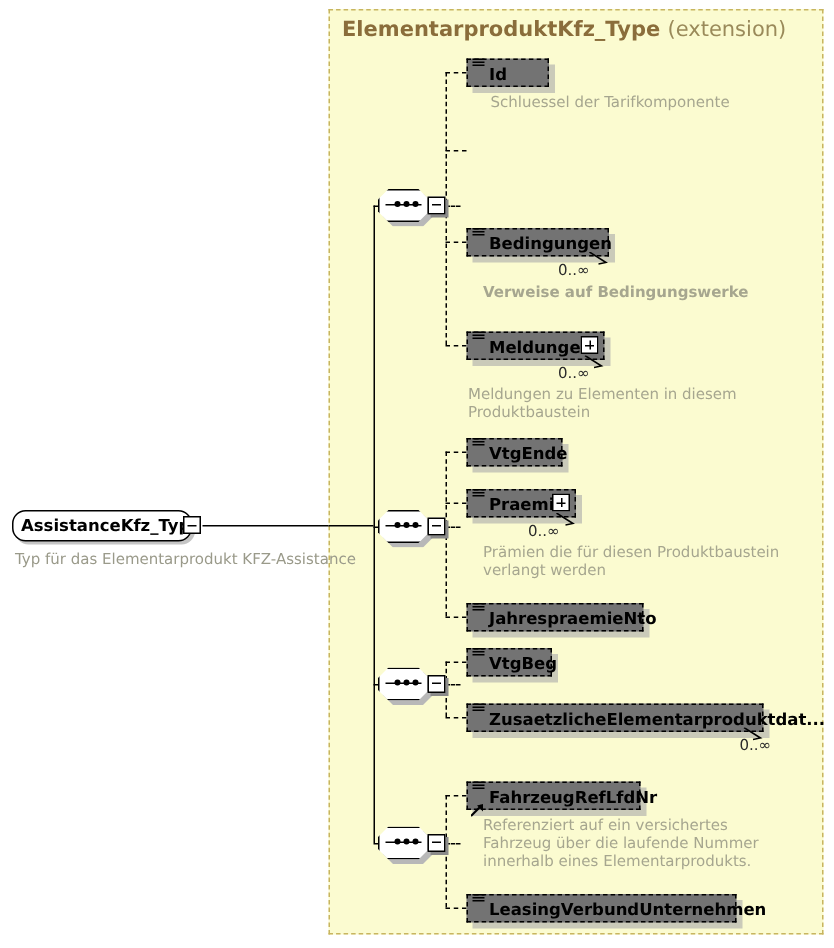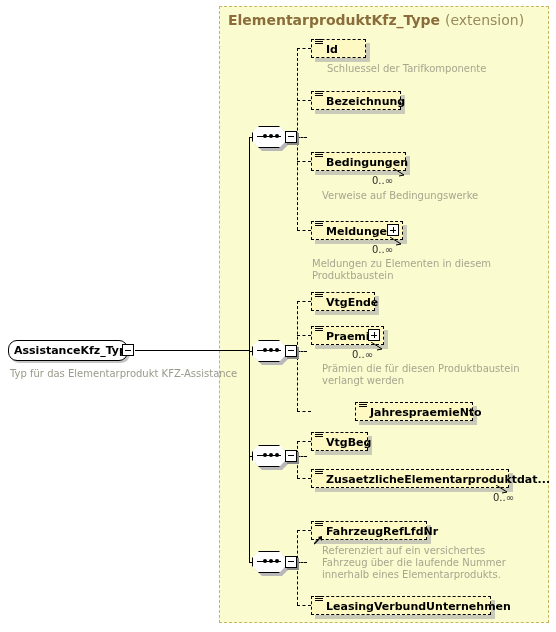--- a/index.html
+++ b/index.html
@@ -83,21 +83,21 @@
   .seq .tog{
     position:absolute;left:33px;top:5px;width:12px;height:12px;
     background:#fff;border:1px solid #000;box-sizing:border-box;z-index:4;
     box-shadow:2px 2px 0 #8a8a8a;
   }
   .seq .tog:before{content:"";position:absolute;left:2px;top:4px;width:6px;height:1px;background:#000;}
 
   
   .el{
     position:absolute;height:19px;
-    background:#fef9c3;
+    background:#737373;
     border:1px dashed #000;
     box-sizing:border-box;
     box-shadow:4px 4px 0 rgba(170,170,170,.6);
   }
   .el .txt{
     position:absolute;left:14px;top:2px;
     font-size:11px;font-weight:bold;color:#000;
     white-space:nowrap;line-height:15px;
   }
   .el .attr-ico{
@@ -177,44 +177,36 @@
   <div class="el" style="left:311px;top:39px;width:55px;">
     <span class="attr-ico">
         <i></i>
         <i></i>
         <i></i>
       </span>
     <span class="txt">Id</span>
   </div>
   <div class="desc" style="left:327px;top:63px;width:210px;">Schluessel der Tarifkomponente</div>
 
-  <div class="el" style="left:311px;top:91px;width:90px;">
-    <span class="attr-ico">
-        <i></i>
-        <i></i>
-        <i></i>
-      </span>
-    <span class="txt">Bezeichnung</span>
-  </div>
 
   <div class="el" style="left:311px;top:152px;width:95px;">
     <span class="attr-ico">
         <i></i>
         <i></i>
         <i></i>
       </span>
     <span class="txt">Bedingungen</span>
     <span class="rep">
       <svg width="14" height="9" viewBox="0 0 14 9">
           <polyline points="1,0 12,7 7,8" fill="none" stroke="#000" stroke-width="1"></polyline>
         </svg>
     </span>
   </div>
   <div class="card" style="left:372px;top:175px;">0..∞</div>
-  <div class="desc" style="left:322px;top:190px;width:214px;">Verweise auf Bedingungswerke</div>
+  <div class="desc" style="left:322px;top:190px;width:214px;font-weight:bold;">Verweise auf Bedingungswerke</div>
 
   <div class="el" style="left:311px;top:221px;width:92px;">
     <span class="attr-ico">
         <i></i>
         <i></i>
         <i></i>
       </span>
     <span class="txt">Meldungen</span>
     <span class="plus" style="left:75px;"></span>
     <span class="rep">
@@ -262,21 +254,21 @@
     <span class="plus" style="left:56px;"></span>
     <span class="rep">
       <svg width="14" height="9" viewBox="0 0 14 9">
           <polyline points="1,0 12,7 7,8" fill="none" stroke="#000" stroke-width="1"></polyline>
         </svg>
     </span>
   </div>
   <div class="card" style="left:352px;top:349px;">0..∞</div>
   <div class="desc" style="left:322px;top:363px;width:210px;white-space:normal;">Prämien die für diesen Produktbaustein verlangt werden</div>
 
-  <div class="el" style="left:311px;top:402px;width:118px;margin-left:44px;">
+  <div class="el" style="left:311px;top:402px;width:118px;">
     <span class="attr-ico">
         <i></i>
         <i></i>
         <i></i>
       </span>
     <span class="txt">JahrespraemieNto</span>
   </div>
 
   <div class="seq" style="left:252px;top:445px;">
     <div class="shadow"></div>

